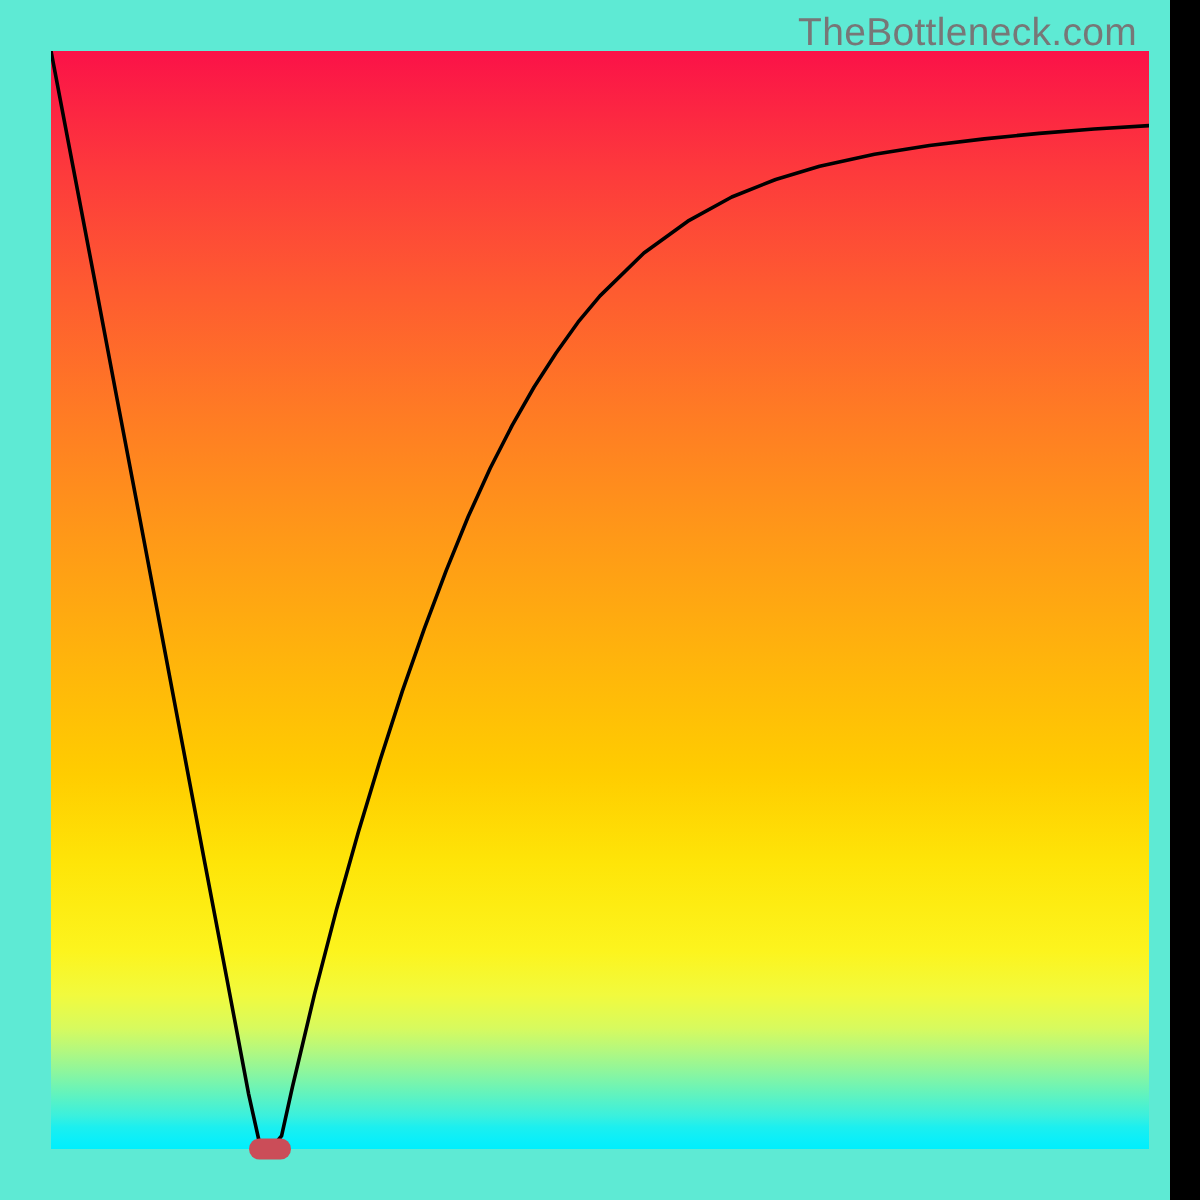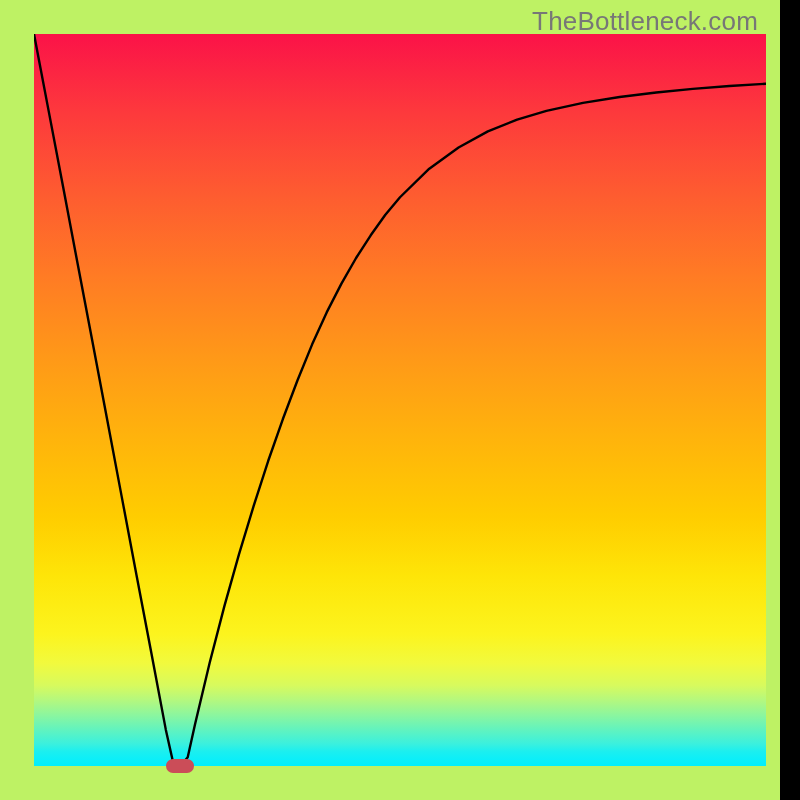--- a/index.html
+++ b/index.html
@@ -8,21 +8,21 @@
     width: 800px;
     height: 800px;
     background: #000;
     font-family: Arial, Helvetica, sans-serif;
     overflow: hidden;
   }
   .frame {
     position: relative;
     width: 780px;
     height: 800px;
-    background: #bef264;
+    background: #5eead4;
     text-align: right;
   }
   .plot-area {
     position: absolute;
     left: 34px;
     top: 34px;
     width: 732px;
     height: 732px;
     background: linear-gradient(
       to bottom,

